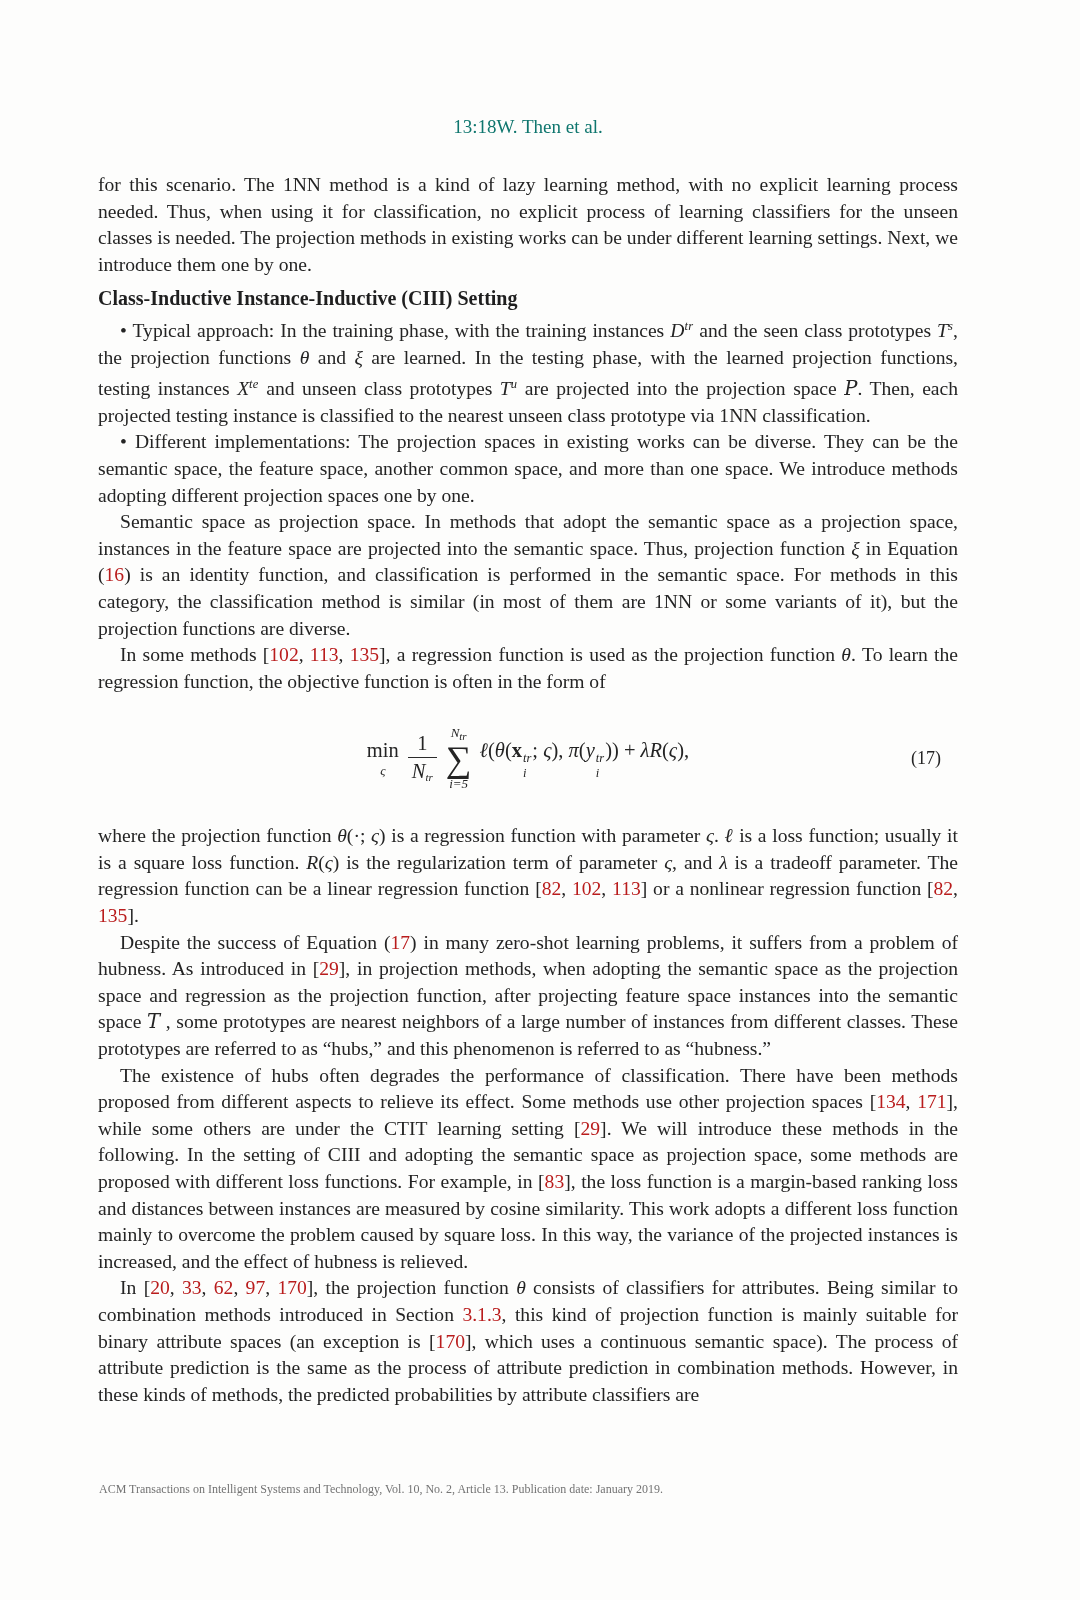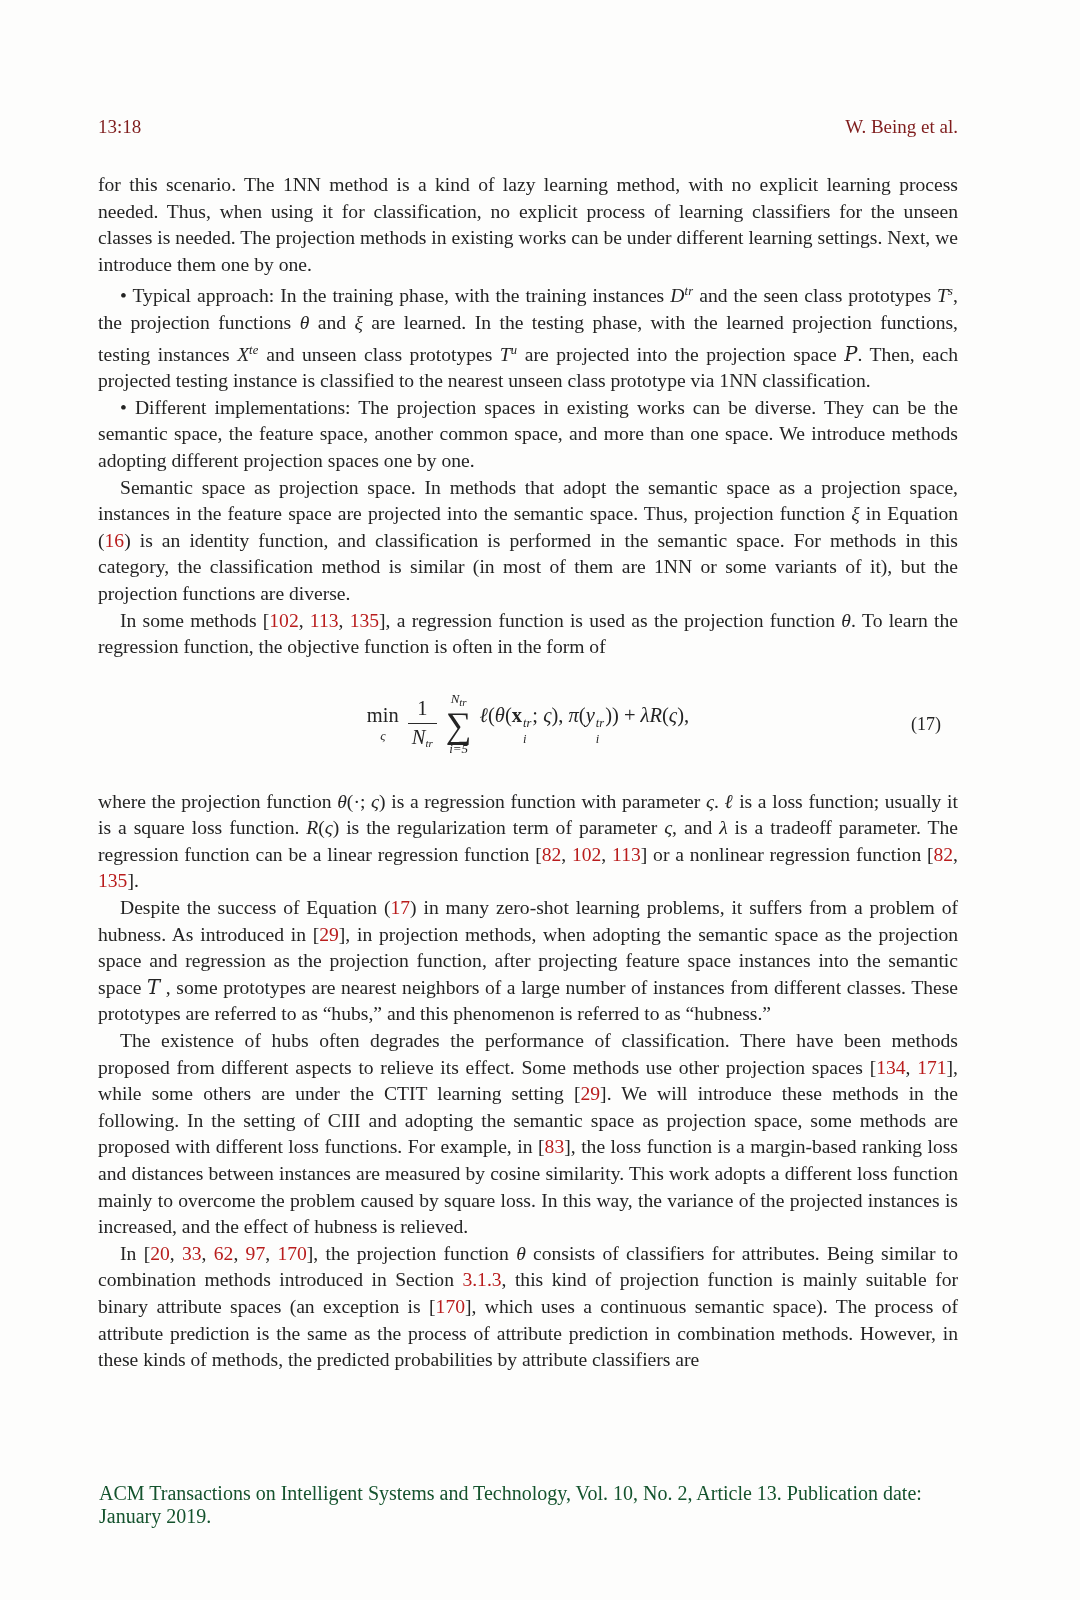--- a/index.html
+++ b/index.html
@@ -4,23 +4,23 @@
 <style>
   html,body{margin:0;padding:0;}
   body{
     width:1080px;height:1600px;position:relative;overflow:hidden;
     background:#fdfdfc;
     font-family:"Liberation Serif","DejaVu Serif",serif;
     color:#242424;
   }
   .page{position:absolute;inset:0;}
   .header{
-    display:flex;justify-content:space-between;align-items:baseline;
+    display:flex;justify-content:center;align-items:baseline;
     margin:116px 122px 0 98px;
-    font-size:19px;color:#7f1d1d;
+    font-size:19px;color:#0f766e;
   }
   .content{
     margin:34px 122px 0 98px;
     font-size:19.6px;line-height:26.6px;
     text-align:justify;
     color:#242424;
   }
   .para{margin:0;}
   .para.indent{text-indent:22px;}
   h3.section-heading{
@@ -52,33 +52,34 @@
   .eq-frac{display:inline-flex;flex-direction:column;align-items:center;line-height:1.05;margin:0 9px 0 2px;}
   .eq-frac .num{padding:0 6px 3px 6px;}
   .eq-frac .den{border-top:1.6px solid #2a2a2a;padding:3px 4px 0 4px;font-style:italic;}
   .fracsub,.limsub{font-size:11px;font-style:italic;vertical-align:-3px;}
   .eq-sum{display:inline-flex;flex-direction:column;align-items:center;line-height:1;margin-right:8px;}
   .eq-sum .lim{font-size:13px;font-style:italic;}
   .eq-sum .sigma{font-size:36px;line-height:.85;font-style:normal;margin:2px 0;}
   .eq-body{white-space:nowrap;}
   .footer{
     position:absolute;left:99px;right:100px;top:1482px;
-    font-size:20px;color:#14532d;text-align:left;
+    font-size:12px;color:#737373;text-align:left;
   }
 </style>
 </head>
 <body>
 
 <div class="page">
   <div class="header">
     <span>13:18</span>
-    <span>W. Being et al.</span>
+    <span>W. Then et al.</span>
   </div>
   <div class="content" id="content">
       <p class="para"><span>for this scenario. The 1NN method is a kind of lazy learning method, with no explicit learning process needed. Thus, when using it for classification, no explicit process of learning classifiers for the unseen classes is needed. The projection methods in existing works can be under different learning settings. Next, we introduce them one by one.</span></p>
+      <h3 class="section-heading">Class-Inductive Instance-Inductive (CIII) Setting</h3>
       <p class="para indent"><span>• </span><span class="it">Typical approach</span><span>: In the training phase, with the training instances </span><span class="mvar">D</span><span class="msup">tr</span><span> and the seen class prototypes </span><span class="mvar">T</span><span class="msup">s</span><span>, the projection functions </span><span class="mvar">θ</span><span> and </span><span class="mvar">ξ</span><span> are learned. In the testing phase, with the learned projection functions, testing instances </span><span class="mvar">X</span><span class="msup">te</span><span> and unseen class prototypes </span><span class="mvar">T</span><span class="msup">u</span><span> are projected into the projection space </span><span class="mcal">P</span><span>. Then, each projected testing instance is classified to the nearest unseen class prototype via 1NN classification.</span></p>
       <p class="para indent"><span>• </span><span class="it">Different implementations</span><span>: The projection spaces in existing works can be diverse. They can be the semantic space, the feature space, another common space, and more than one space. We introduce methods adopting different projection spaces one by one.</span></p>
       <p class="para indent"><span class="it">Semantic space as projection space</span><span>. In methods that adopt the semantic space as a projection space, instances in the feature space are projected into the semantic space. Thus, projection function </span><span class="mvar">ξ</span><span> in Equation (</span><span class="link">16</span><span>) is an identity function, and classification is performed in the semantic space. For methods in this category, the classification method is similar (in most of them are 1NN or some variants of it), but the projection functions are diverse.</span></p>
       <p class="para indent"><span>In some methods [</span><span class="link">102</span><span>, </span><span class="link">113</span><span>, </span><span class="link">135</span><span>], a </span><span class="it">regression function</span><span> is used as the projection function </span><span class="mvar">θ</span><span>. To learn the regression function, the objective function is often in the form of</span></p>
       <div class="equation">
         <span class="eq-main">
           <span class="eq-min">
             <span>min</span>
             <span class="min-sub">ς</span>
           </span>

